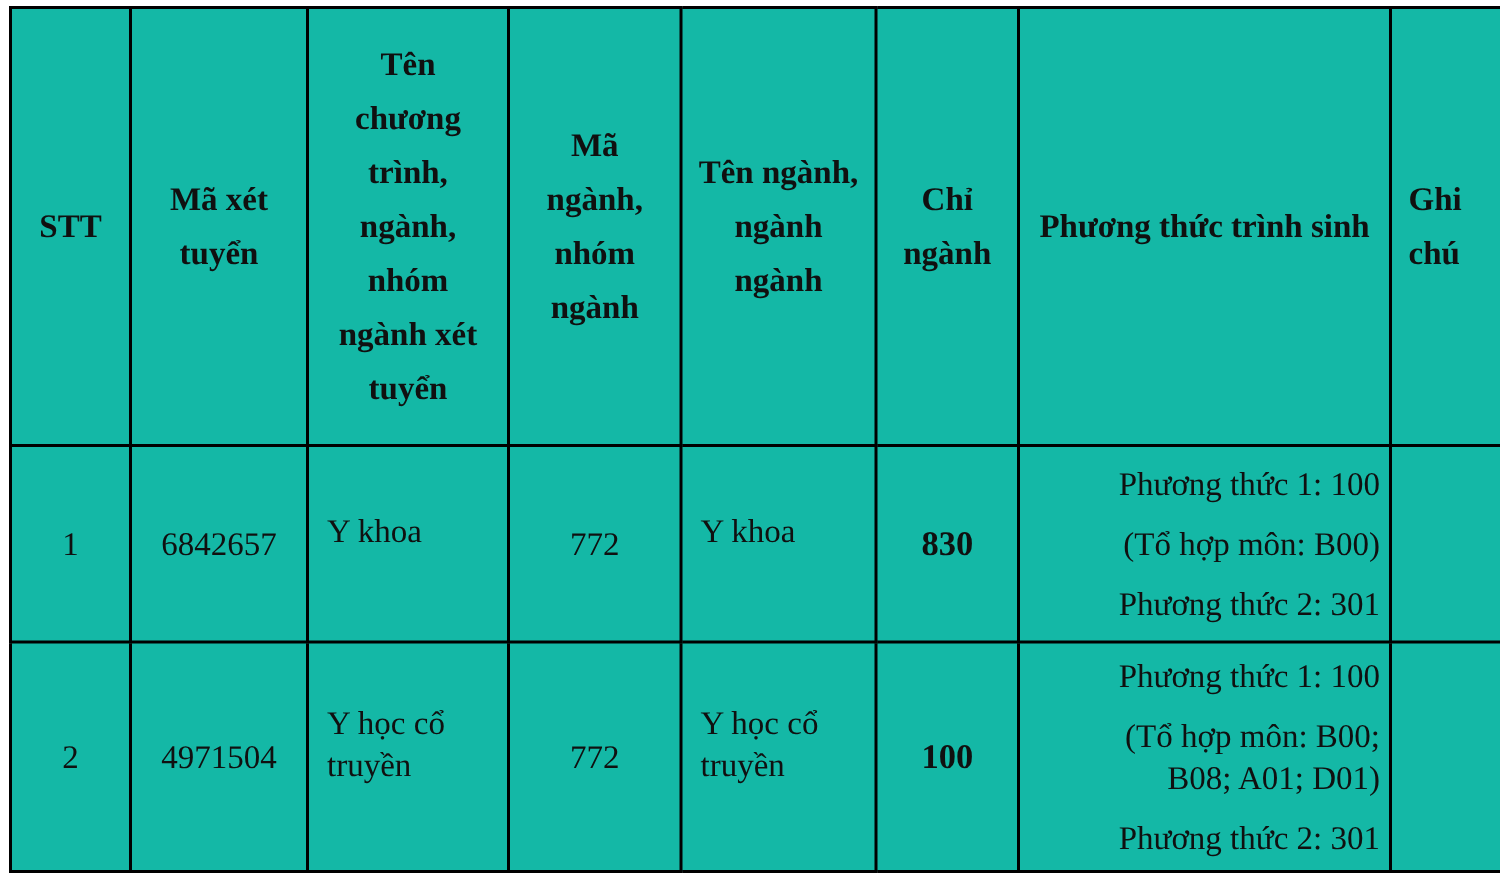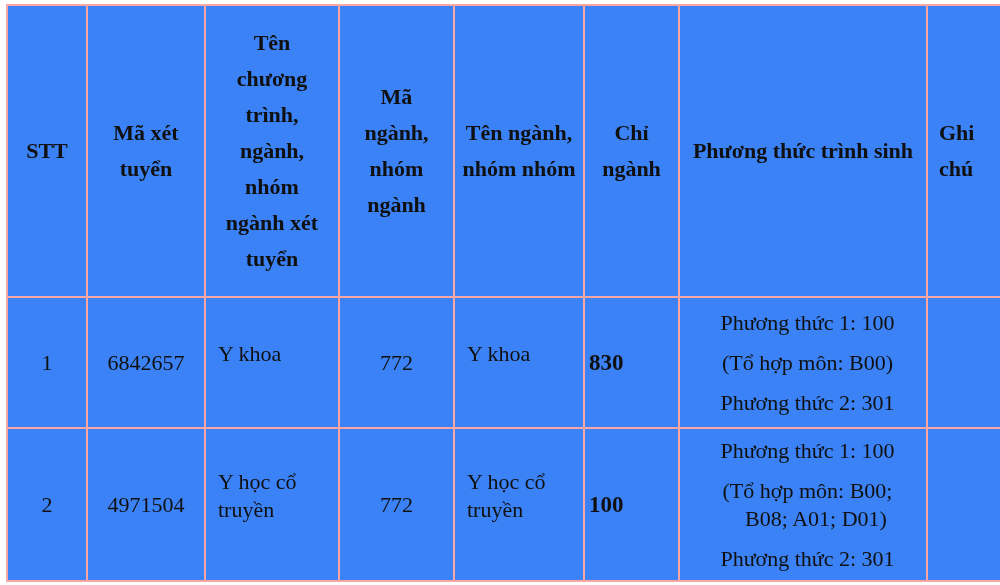--- a/index.html
+++ b/index.html
@@ -8,38 +8,38 @@
     width: 1000px; height: 585px; overflow: hidden;
     background: #ffffff; color: #101010;
     font-family: "Liberation Serif", "DejaVu Serif", serif;
     position: relative;
   }
   table.adm {
     position: absolute; left: 6px; top: 4px;
     width: 1012px; table-layout: fixed;
     border-collapse: collapse;
   }
-  th, td { border: 2px solid #fca5a5; background: #3b82f6; }
+  th, td { border: 2px solid #000000; background: #14b8a6; }
   th {
     font-weight: bold; font-size: 22px; line-height: 36px;
     text-align: center; vertical-align: middle; padding: 0 6px;
   }
   tr.hrow { height: 292px; }
   th.pad-lg { padding: 0 14px; }
   th.hdr-note { text-align: left; padding: 0 4px 0 11px; }
   td {
     font-size: 22px; line-height: 28px;
     vertical-align: middle; padding: 0 4px;
   }
   tr.r1 { height: 131px; }
   tr.r2 { height: 153px; }
   .c-center { text-align: center; }
   .c-name { text-align: left; padding: 0 4px 17px 12px; }
-  .c-quota { font-weight: bold; font-size: 23px; }
-  .c-method { text-align: center; padding: 6px 6px 6px 15px; }
+  .c-quota { text-align: center; font-weight: bold; font-size: 23px; }
+  .c-method { text-align: right; padding: 6px 6px 6px 15px; }
   .c-method .gap { margin-top: 12px; }
   .c-method .cont { padding-left: 17px; }
   
   col.w1 { width: 80px; }
   col.w2 { width: 118px; }
   col.w3 { width: 134px; }
   col.w4 { width: 115px; }
   col.w5 { width: 130px; }
   col.w6 { width: 95px; }
   col.w7 { width: 248px; }
@@ -58,21 +58,21 @@
       <col class="w6">
       <col class="w7">
       <col class="w8">
   </colgroup>
   <thead>
     <tr class="hrow">
       <th>STT</th>
       <th>Mã xét tuyển</th>
       <th class="pad-lg">Tên chương trình, ngành, nhóm ngành xét tuyển</th>
       <th>Mã ngành, nhóm ngành</th>
-      <th>Tên ngành, nhóm nhóm</th>
+      <th>Tên ngành, ngành ngành</th>
       <th>Chỉ ngành</th>
       <th>Phương thức trình sinh</th>
       <th class="hdr-note">Ghi chú</th>
     </tr>
   </thead>
   <tbody>
     <tr class="r1">
       <td class="c-center">1</td>
       <td class="c-center">6842657</td>
       <td class="c-name">Y khoa</td>

